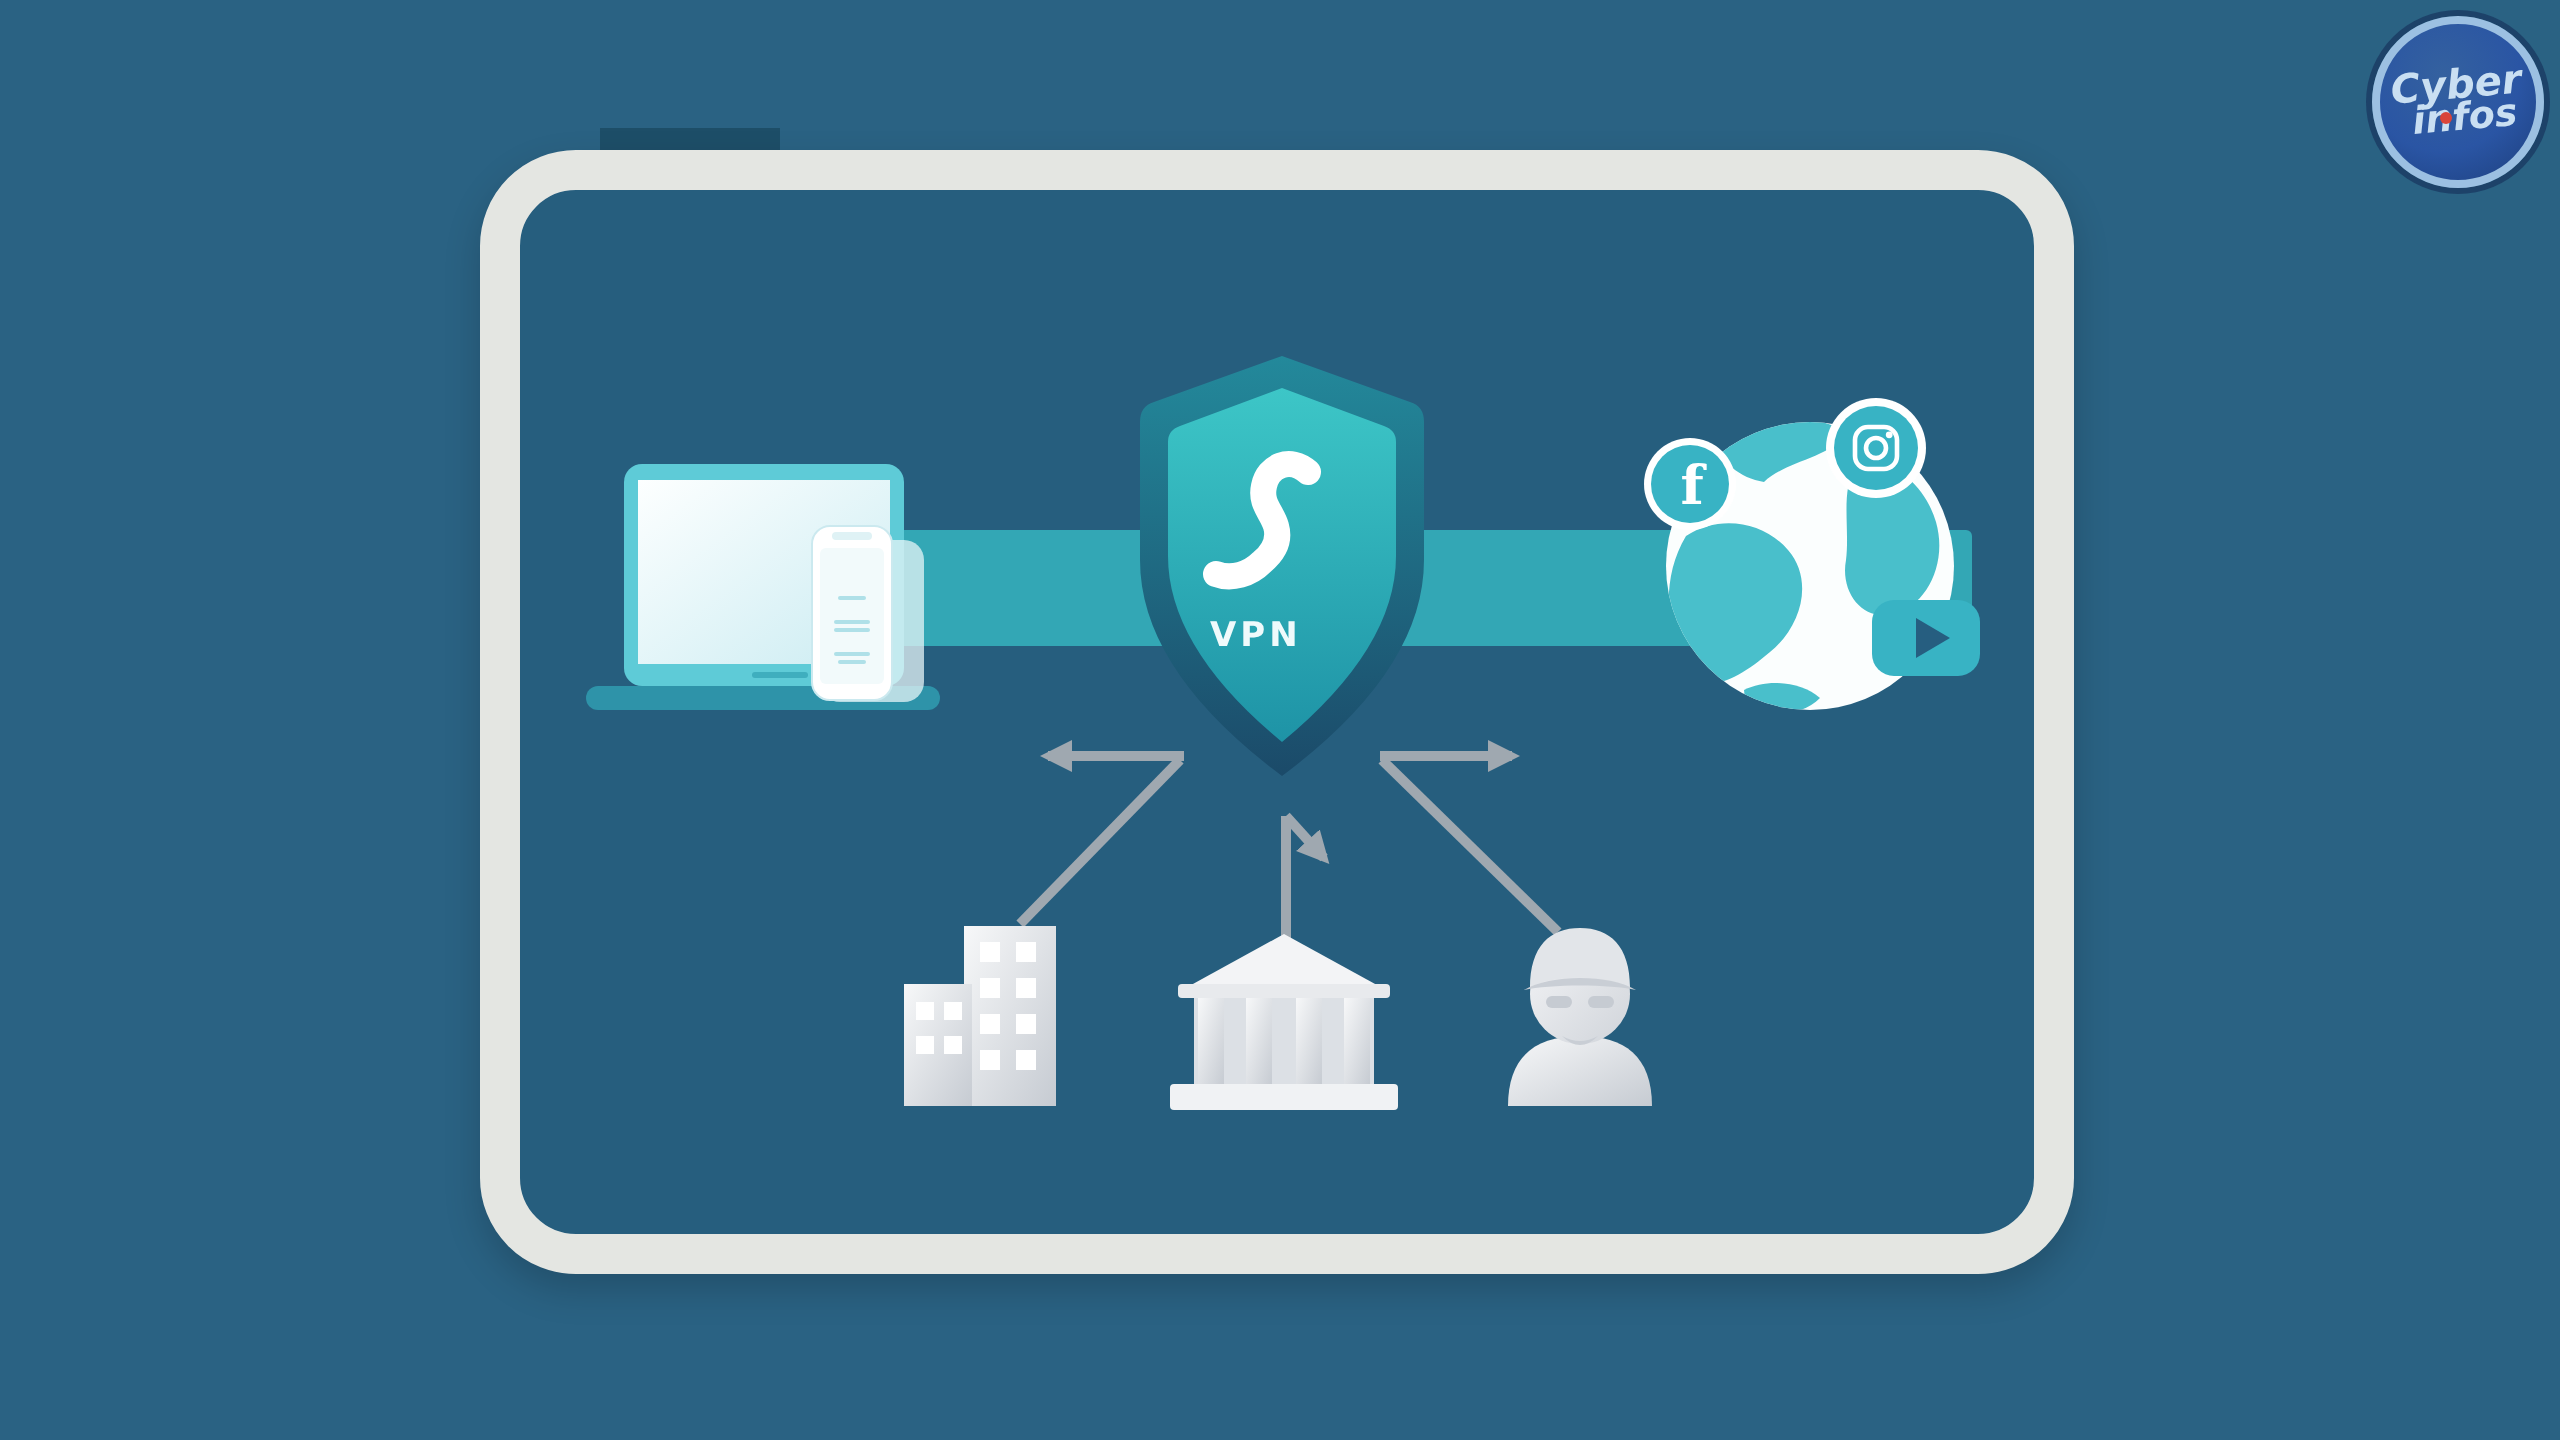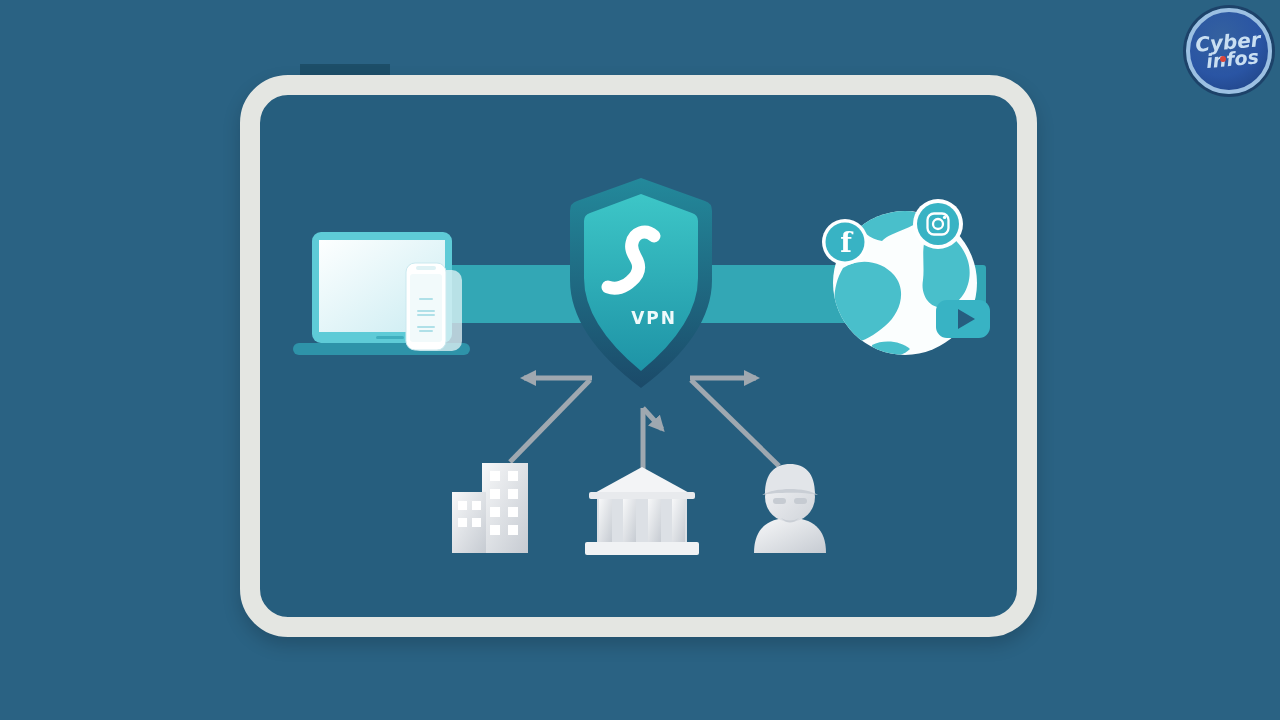--- a/index.html
+++ b/index.html
@@ -20,21 +20,21 @@
   }
   .tablet-frame{
     position:absolute;left:240px;top:75px;width:797px;height:562px;
     box-sizing:border-box;border:20px solid var(--frame);border-radius:48px;
     background:var(--panel);background-clip:padding-box;
     box-shadow:0 8px 18px rgba(0,0,0,0.18);z-index:2;
   }
   .stage{position:absolute;left:260px;top:95px;width:757px;height:522px;z-index:3;}
   .stage svg{position:absolute;left:0;top:0;}
   .vpn-label{
-    position:absolute;left:345px;top:213px;width:72px;text-align:right;
+    position:absolute;left:345px;top:213px;width:72px;text-align:left;
     color:var(--vpn_text);font-size:17px;font-weight:bold;letter-spacing:2px;
   }
   .logo-badge{
     position:absolute;left:1186px;top:8px;width:86px;height:86px;border-radius:50%;
     background:radial-gradient(circle at 40% 32%, #34619F 0%, var(--logo_bg) 55%, #1D3F7D 100%);
     border:4px solid var(--logo_ring);box-sizing:border-box;
     box-shadow:0 0 0 3px rgba(18,40,84,0.55);z-index:5;
     display:flex;flex-direction:column;align-items:center;justify-content:center;
   }
   .logo-text{

